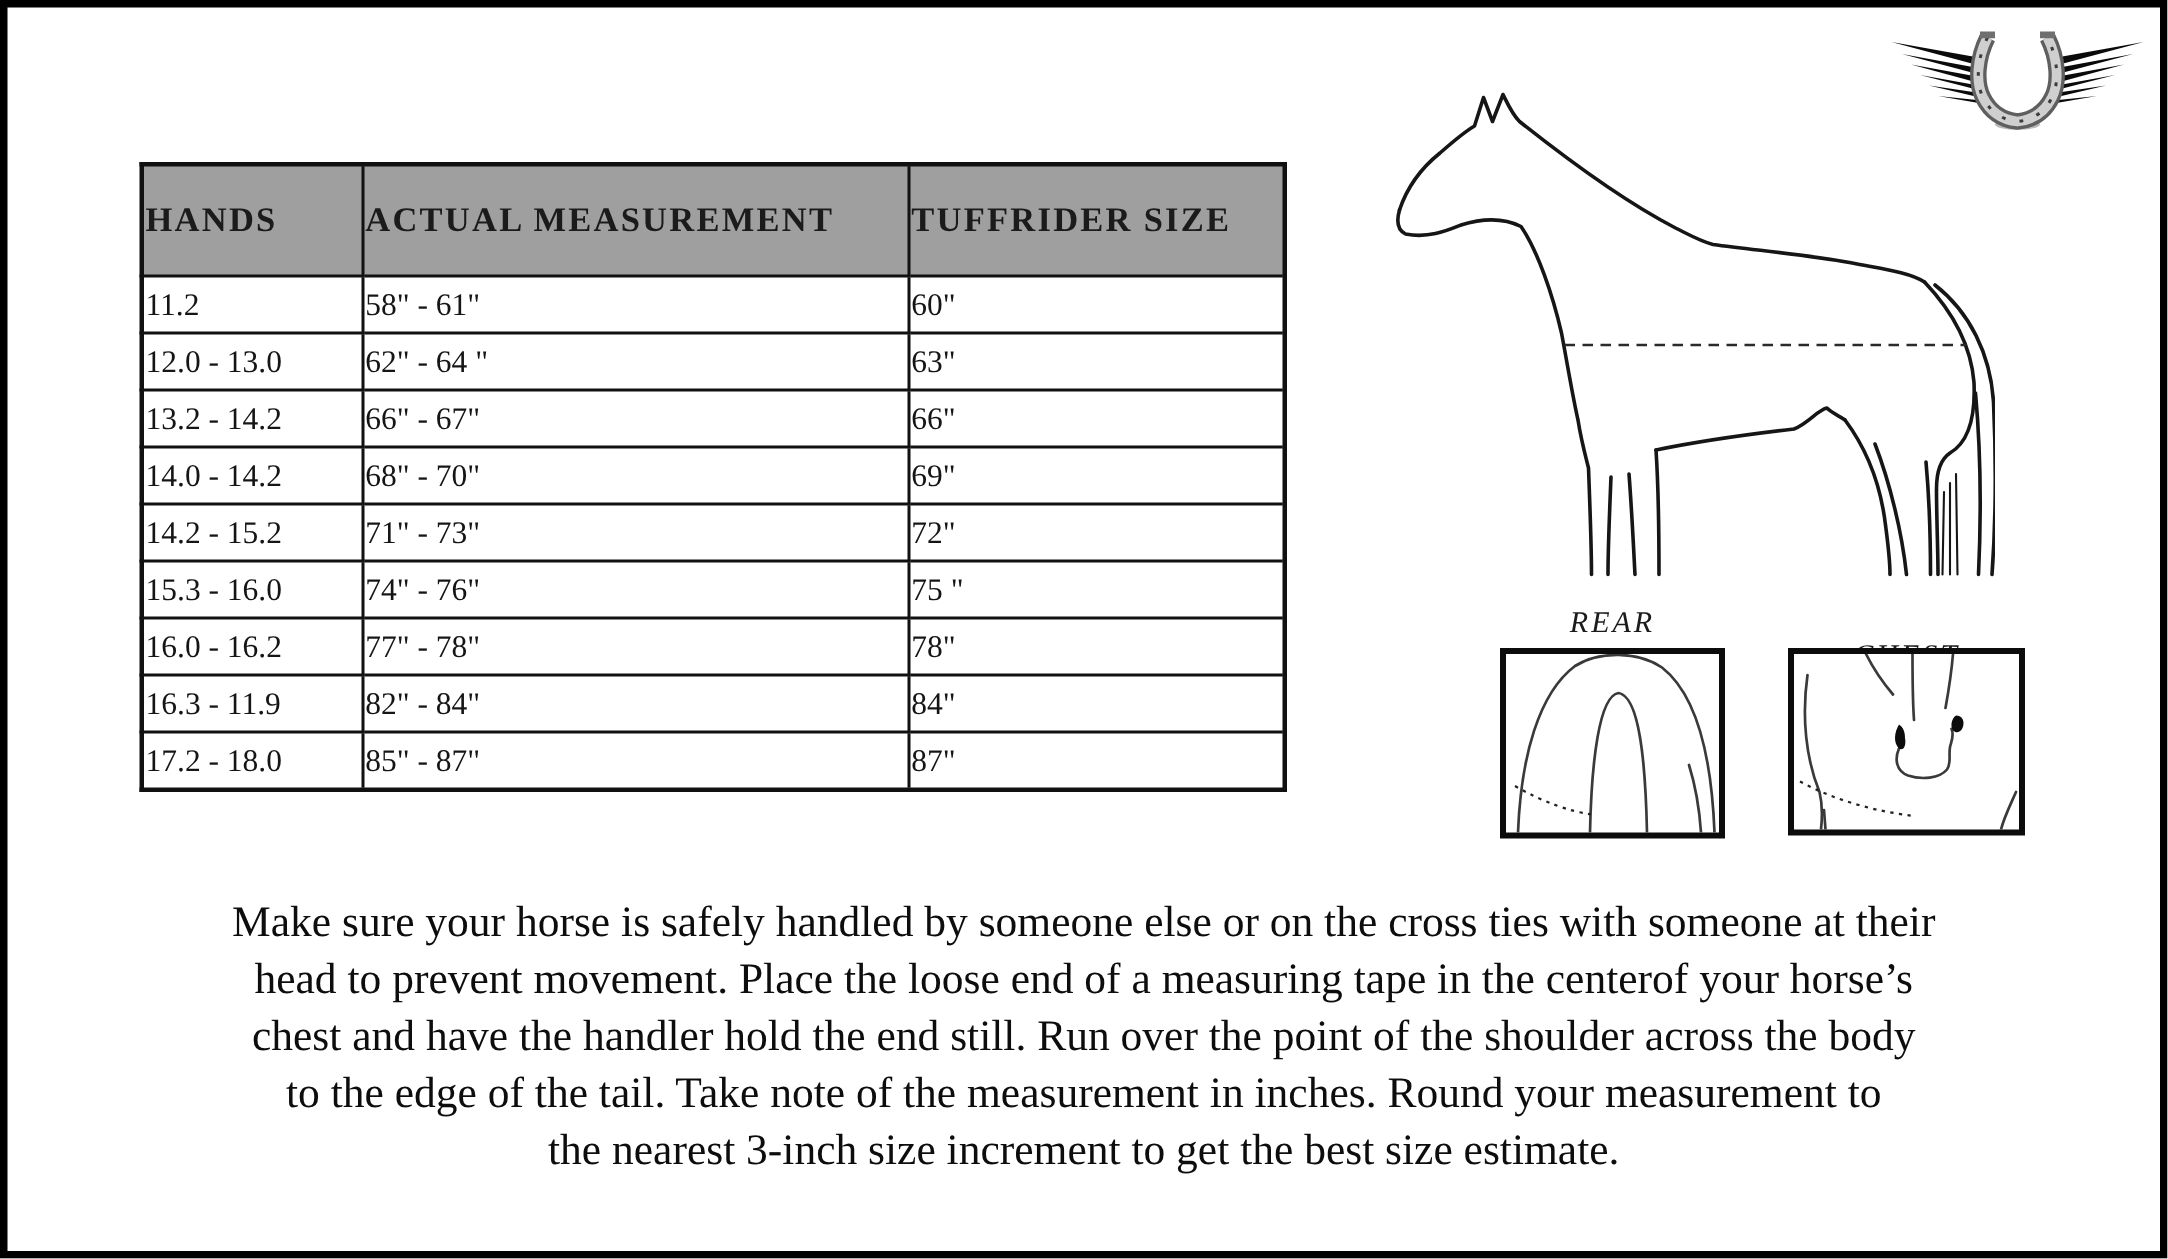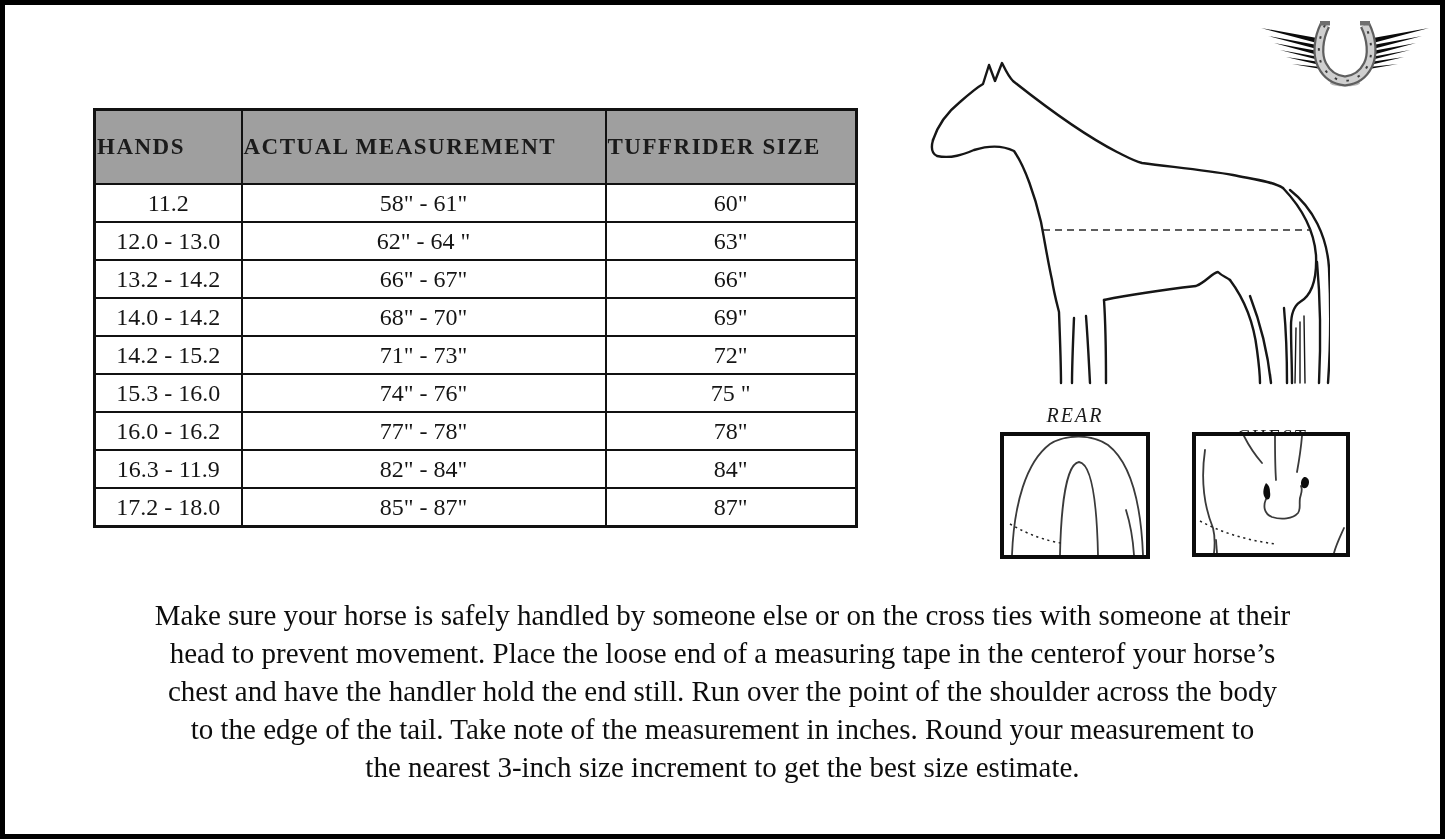--- a/index.html
+++ b/index.html
@@ -25,22 +25,21 @@
     border:2px solid #111;
     height:70px;
     font-size:23px;font-weight:bold;
     letter-spacing:1.5px;
     text-align:left;
     color:#1b1b1b;
   }
   .size-table td{
     border:2px solid #111;
     height:34px;
-    font-size:24px;
-    text-align:center;
+    font-size:21px;
     vertical-align:middle;
     color:#151515;
   }
   
   .horse-fig{position:absolute;left:895px;top:45px;width:430px;height:350px;}
   .ln{fill:none;stroke:#161616;stroke-width:2.4;stroke-linecap:round;stroke-linejoin:round;}
   .thin{fill:none;stroke:#161616;stroke-width:1.4;stroke-linecap:round;}
   .dash{fill:none;stroke:#2a2a2a;stroke-width:1.7;stroke-dasharray:7 5;}
   .dot{fill:none;stroke:#222;stroke-width:1.5;stroke-dasharray:2.2 3.6;}
   

